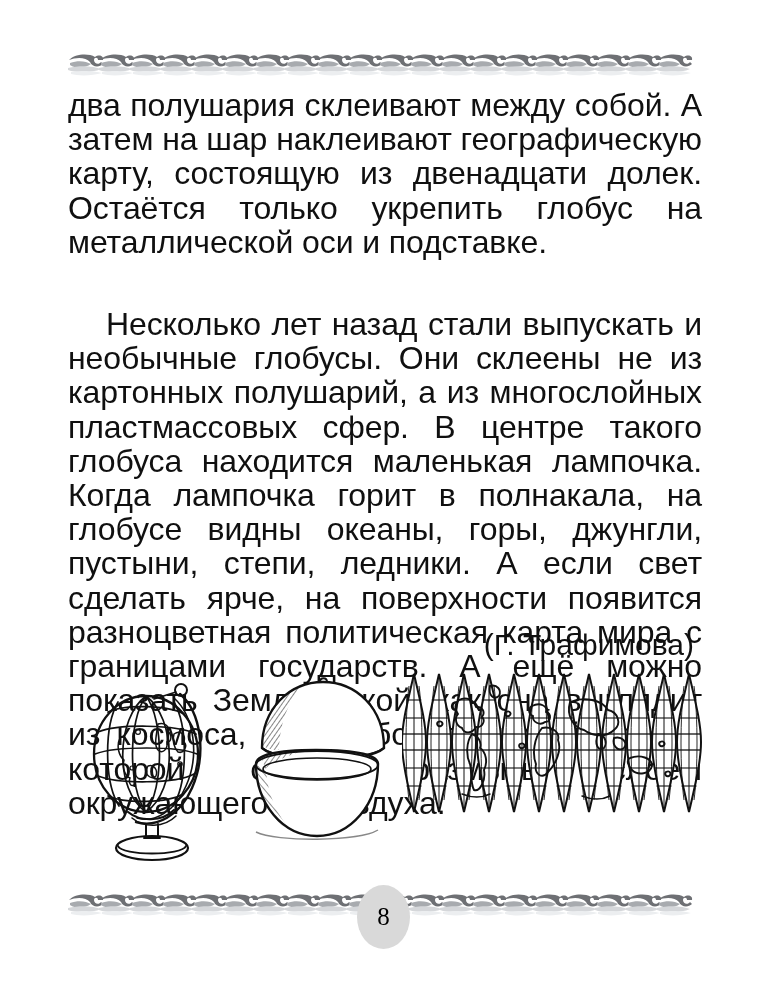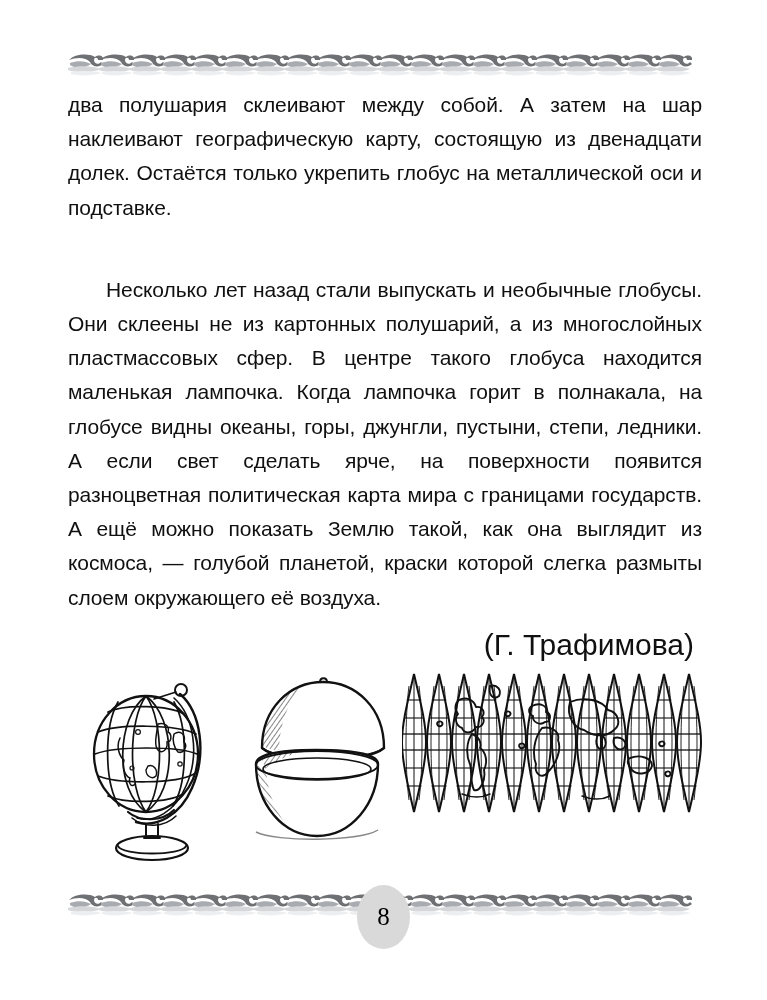--- a/index.html
+++ b/index.html
@@ -36,21 +36,21 @@
   .ornament-band.bottom { top: 888px; }
 
   .ornament-band svg { display: block; }
 
   
   .body-text {
     position: absolute;
     left: 68px;
     top: 88px;
     width: 634px;
-    font-size: 21px;
+    font-size: 32px;
     line-height: 34.2px;
     text-align: justify;
     color: #101010;
     letter-spacing: -0.1px;
   }
   .body-text p {
     margin: 0;
     text-indent: 0;
   }
   .body-text p.indent { text-indent: 38px; margin-top: 48px; }

